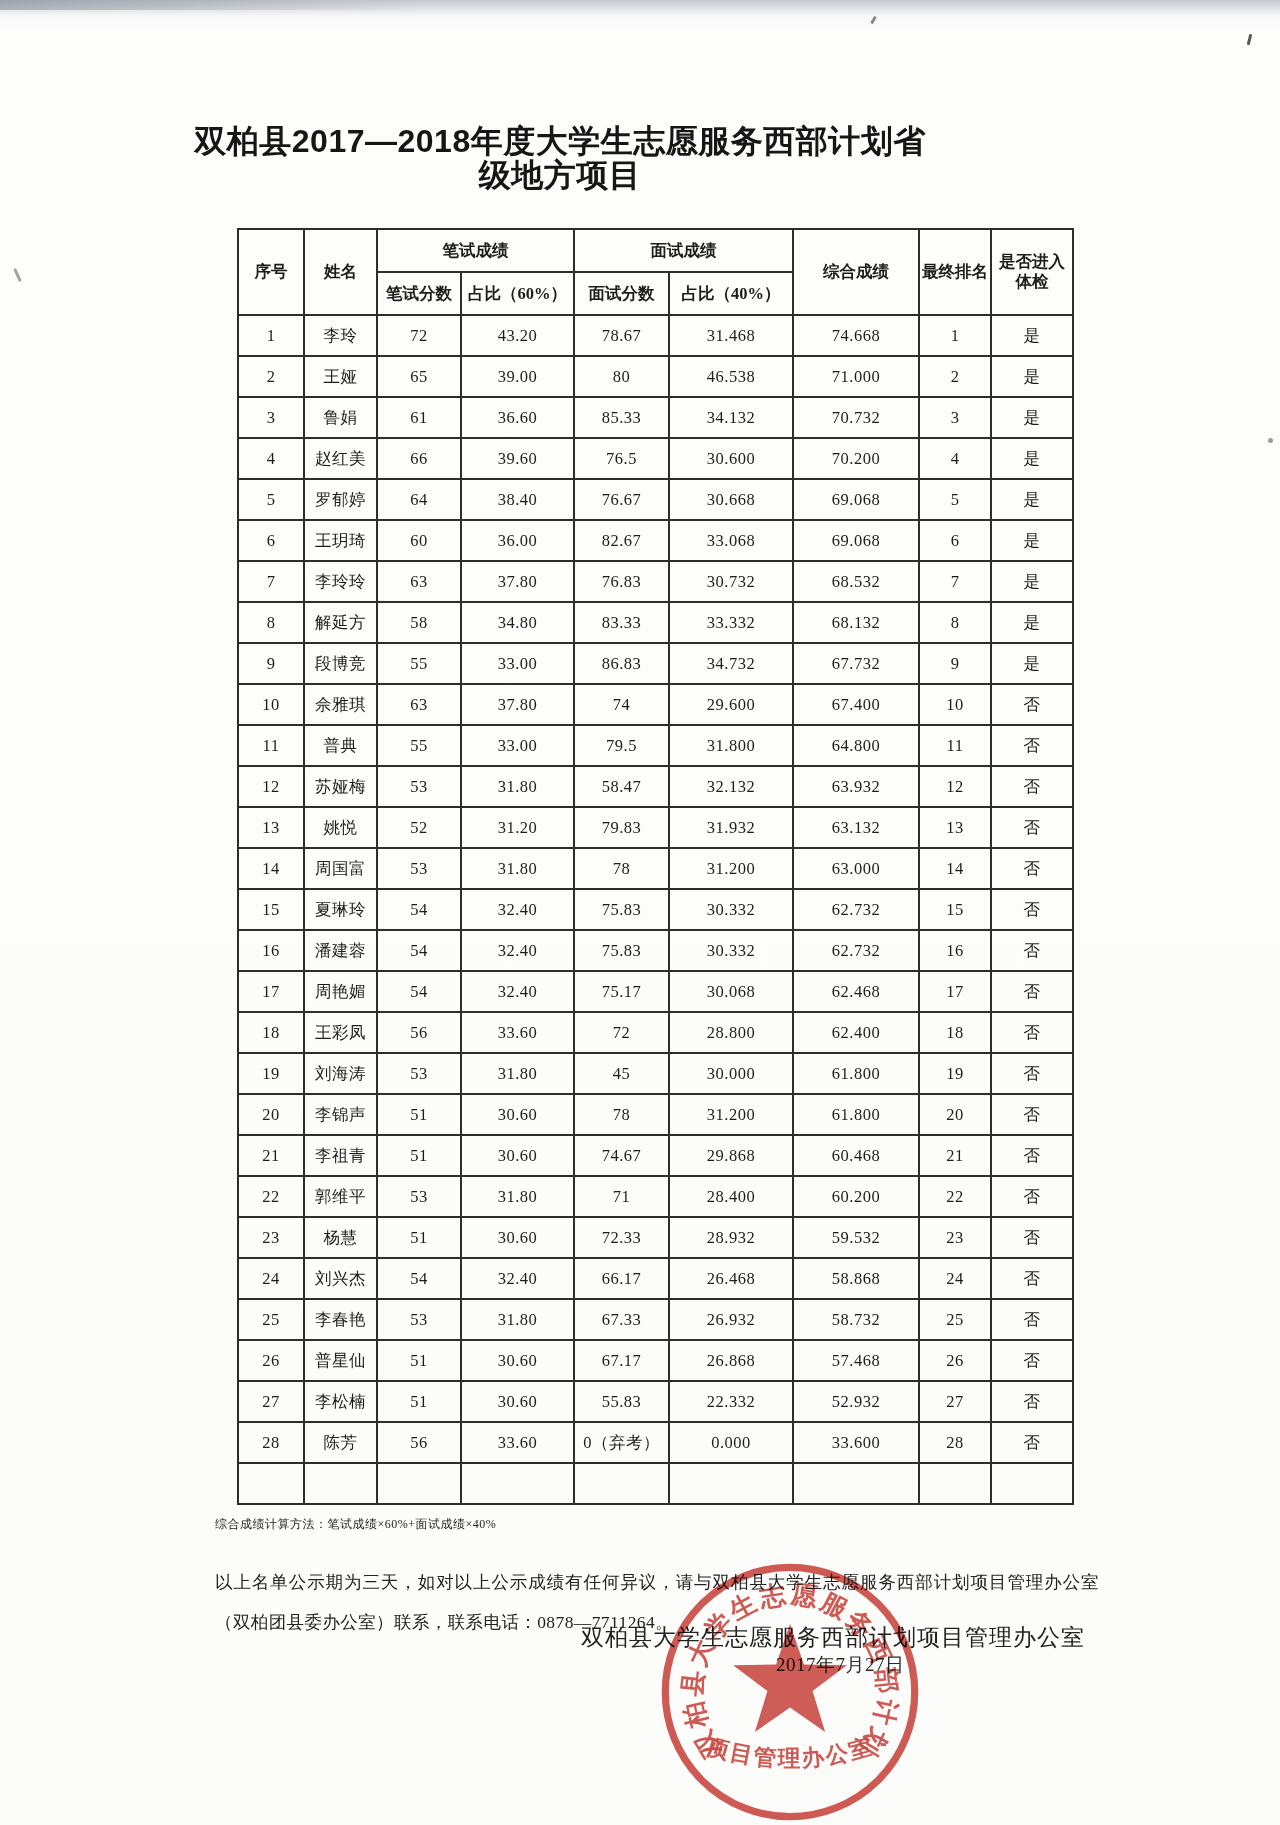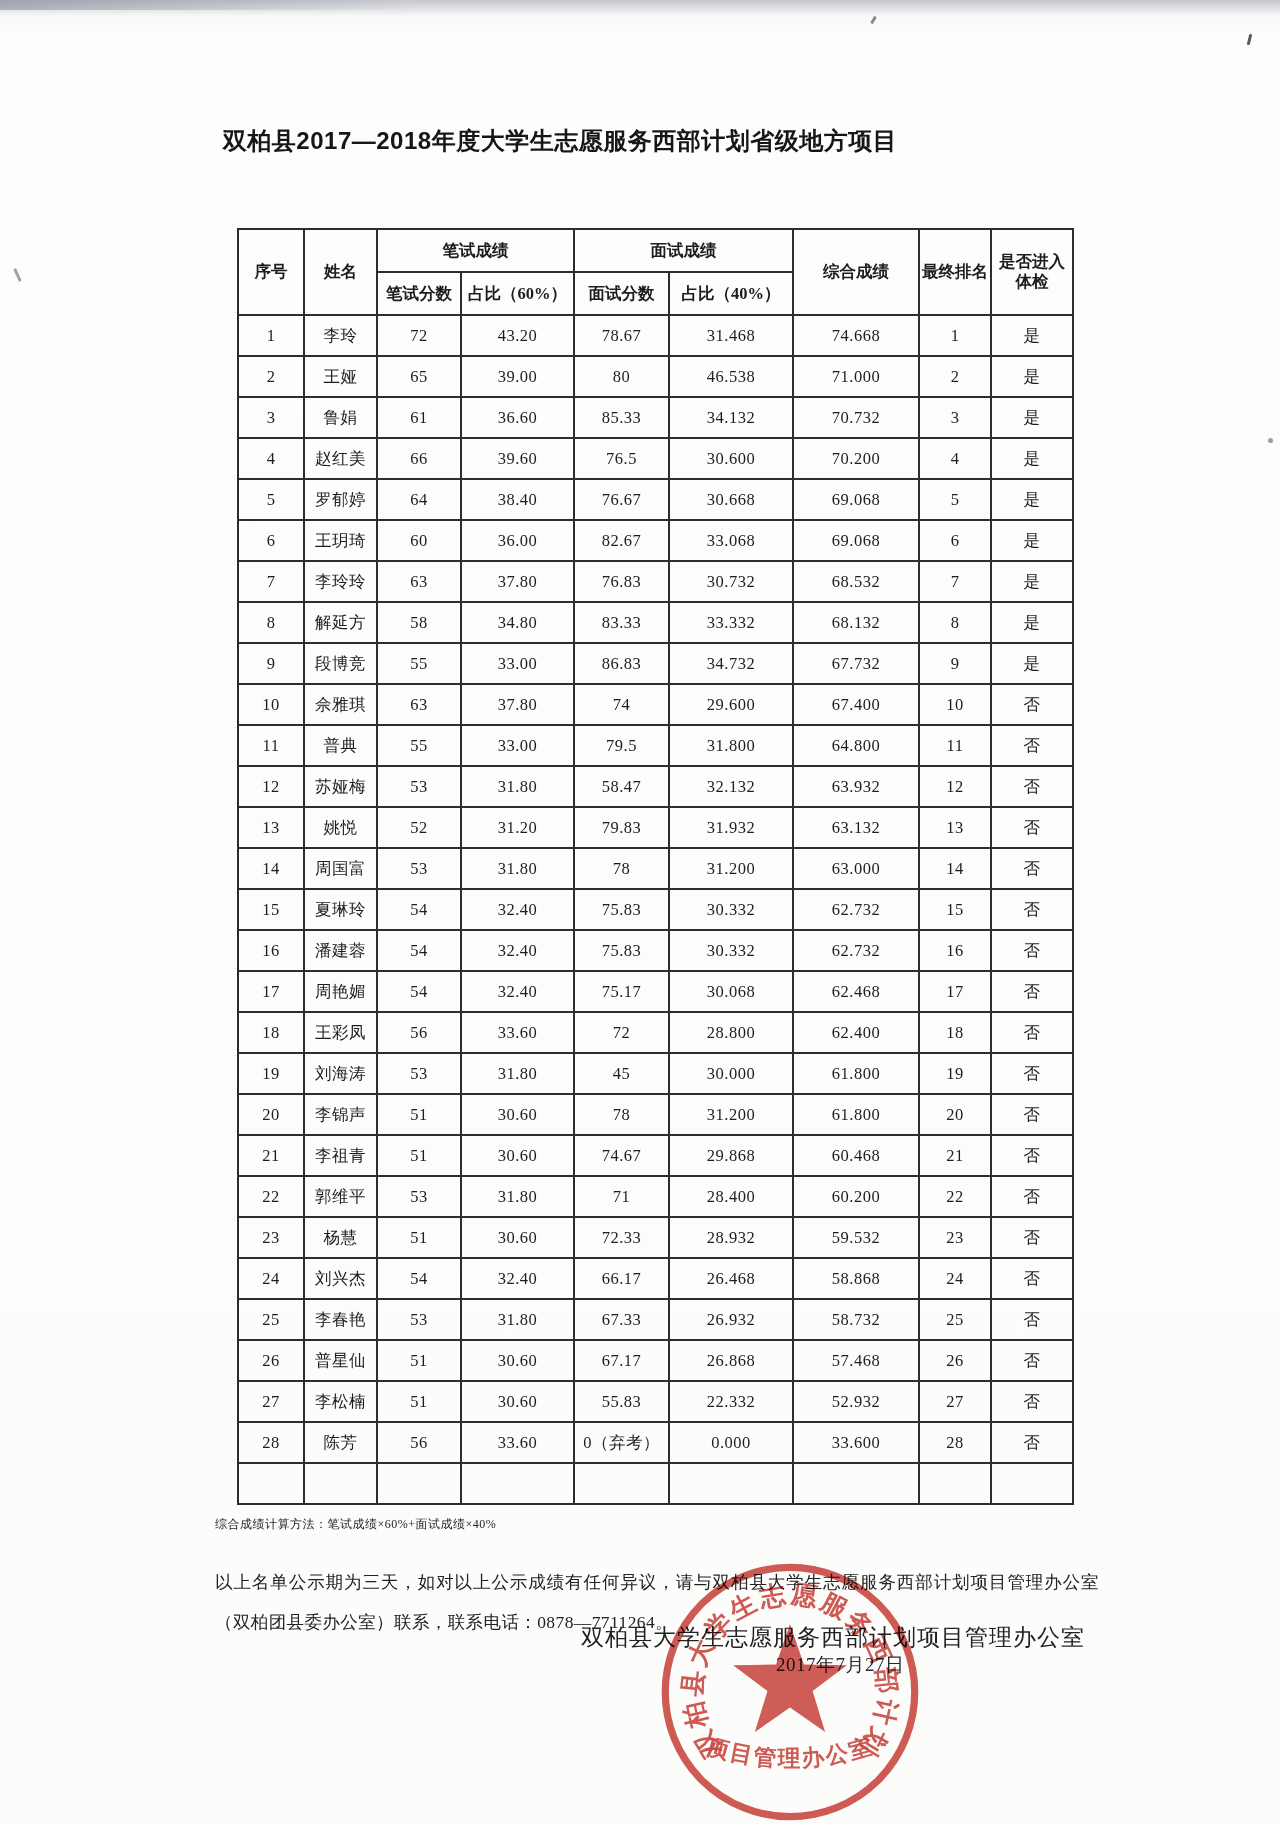--- a/index.html
+++ b/index.html
@@ -21,21 +21,21 @@
   .speck{position:absolute;background:#5a5a5e;border-radius:1px;}
   .speck1{left:1248px;top:34px;width:3px;height:11px;transform:rotate(14deg);}
   .speck2{left:872px;top:16px;width:3px;height:8px;transform:rotate(30deg);opacity:.7;}
   .speck3{left:16px;top:268px;width:3px;height:14px;transform:rotate(-24deg);opacity:.55;}
   .speck4{left:1268px;top:438px;width:5px;height:5px;border-radius:50%;opacity:.6;}
 
   .title-block{
     position:absolute;left:180px;top:124px;width:760px;text-align:center;
     font-family:"Liberation Sans","DejaVu Sans",sans-serif;font-weight:bold;color:#161616;
   }
-  .title-line{font-size:24px;line-height:34px;letter-spacing:.5px;}
+  .title-line{font-size:32px;line-height:34px;letter-spacing:.5px;}
 
   .score-table{
     position:absolute;left:237px;top:228px;width:835px;
     border-collapse:collapse;table-layout:fixed;
     font-size:16.5px;color:#1d1d1d;
   }
   .score-table th,.score-table td{
     border:2px solid #2d2d2d;text-align:center;vertical-align:middle;
     padding:0 2px;overflow:hidden;
   }

